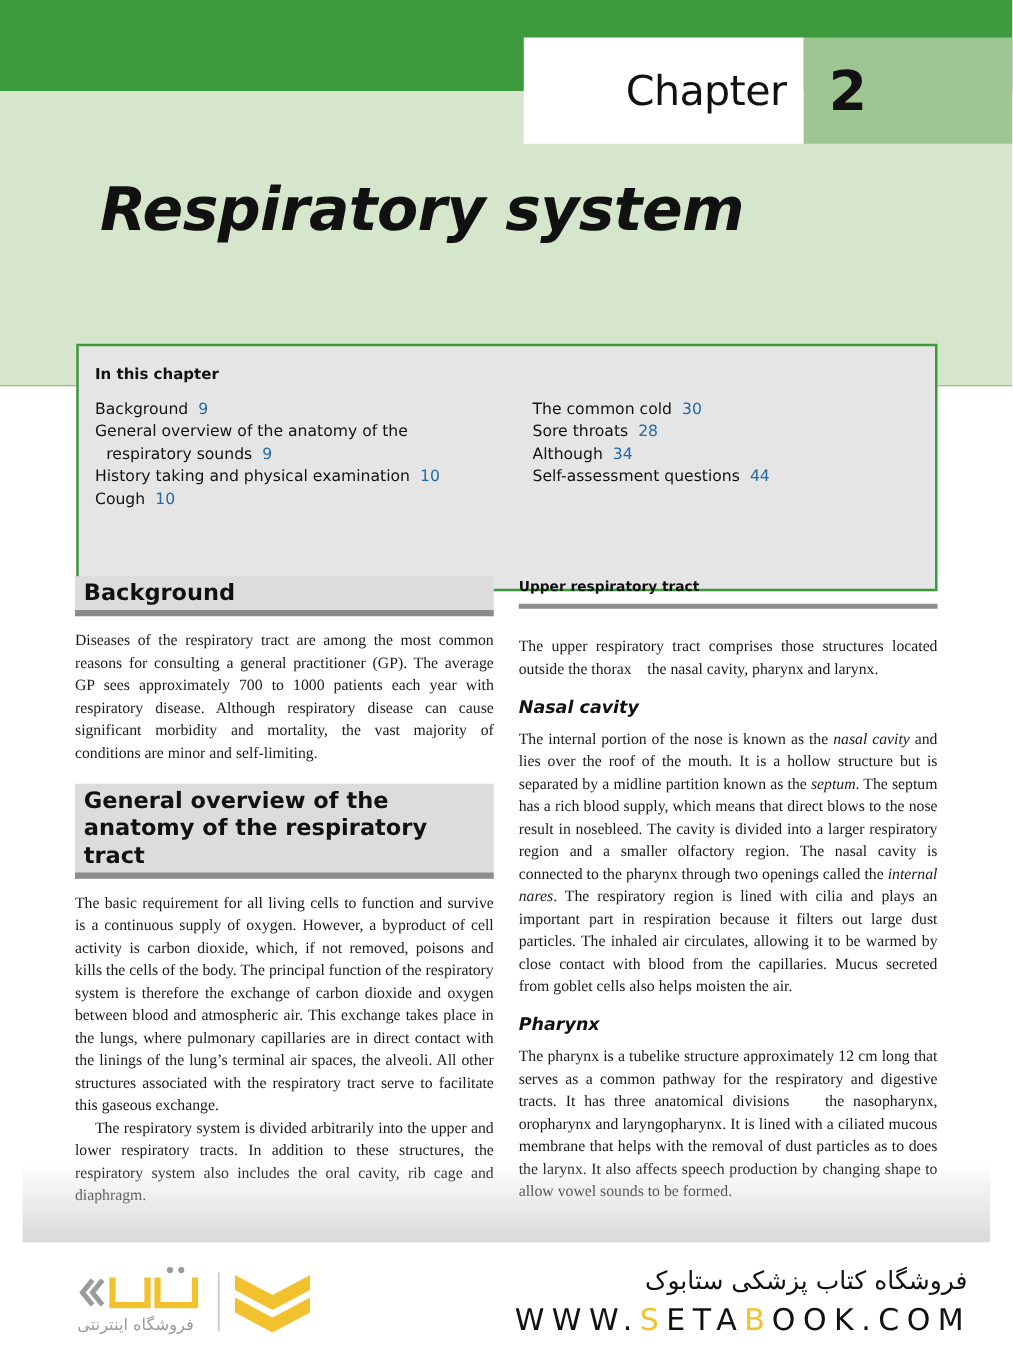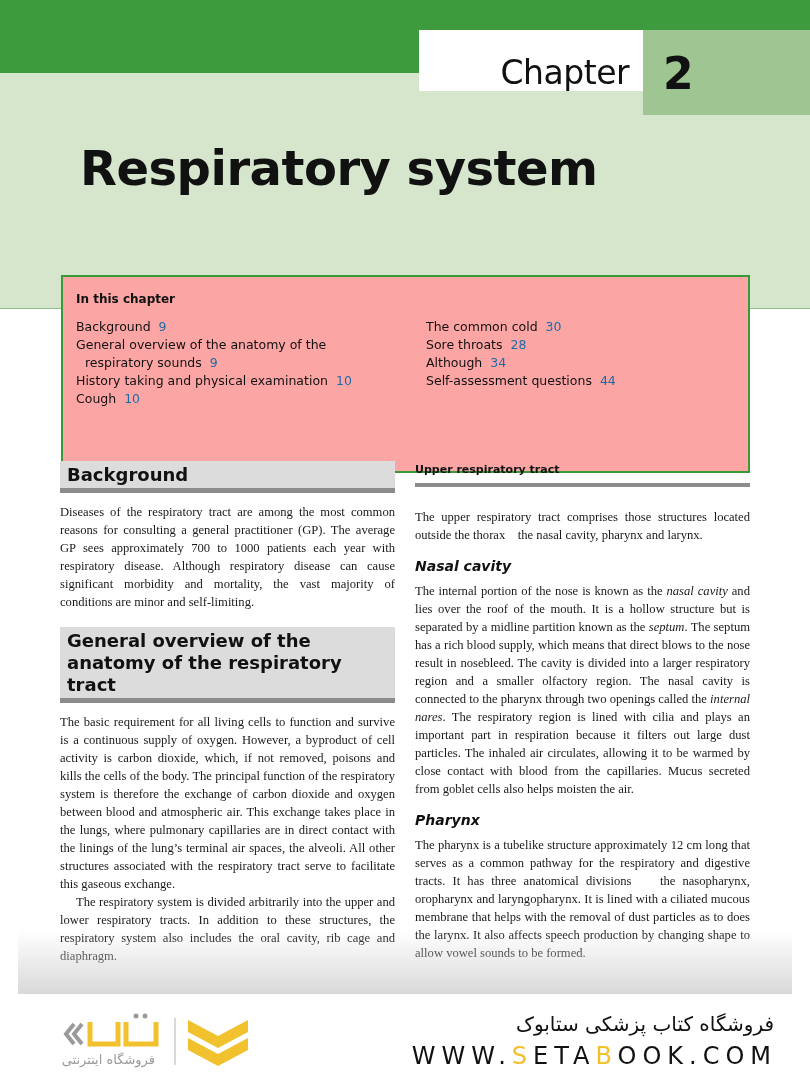--- a/index.html
+++ b/index.html
@@ -1,25 +1,25 @@
 <!DOCTYPE html>
 <html><head>
 <meta charset="utf-8">
 <style>
   * { margin:0; padding:0; box-sizing:border-box; }
   body { width:810px; height:1080px; background:#ffffff; position:relative; overflow:hidden; font-family:"Liberation Serif", serif; color:#1a1a1a; }
   .top-band { position:absolute; left:0; top:0; width:810px; height:73px; background:#3d9a3d; }
   .header-light { position:absolute; left:0; top:73px; width:810px; height:236px; background:#d5e6cc; border-bottom:1px solid #8cc28a; }
-  .chapter-label-box { position:absolute; left:419px; top:30px; width:224px; height:61px; background:#ffffff;padding-left:24px; }
+  .chapter-label-box { position:absolute; left:419px; top:30px; width:224px; height:85px; background:#ffffff;padding-left:24px; }
   .chapter-label { position:absolute; right:14px; top:23px; font-family:"DejaVu Sans", sans-serif; font-size:33px; color:#111; letter-spacing:-0.5px; font-weight:normal; }
   .chapter-num-box { position:absolute; left:643px; top:30px; width:167px; height:85px; background:#9fc593; }
   .chapter-num { position:absolute; left:20px; top:18px; font-family:"DejaVu Sans", sans-serif; font-size:44px; font-weight:bold; color:#111; }
-  .chapter-title { position:absolute; left:80px; top:140px; font-family:"DejaVu Sans", sans-serif; font-size:48px; font-weight:bold; color:#111; letter-spacing:-0.5px; }
+  .chapter-title { position:absolute; left:80px; top:140px; font-family:"DejaVu Sans", sans-serif; font-size:48px; font-weight:bold; color:#111; letter-spacing:-0.5px;font-style:italic; }
 
-  .toc-box { position:absolute; left:61px; top:275px; width:689px; height:198px; background:#fca5a5; border:2px solid #3a9a38; }
+  .toc-box { position:absolute; left:61px; top:275px; width:689px; height:198px; background:#e5e5e5; border:2px solid #3a9a38; }
   .toc-heading { position:absolute; left:13px; top:15px; font-family:"DejaVu Sans", sans-serif; font-weight:bold; font-size:12px; color:#111; }
   .toc-col { position:absolute; top:41px; font-family:"DejaVu Sans", sans-serif; font-size:12.5px; line-height:18px; color:#111; }
   .toc-col.left { left:13px; width:330px; }
   .toc-col.right { left:363px; width:310px; }
   .toc-item { display:block; }
   .toc-item .pg { color:#1f6aa5; margin-left:8px; }
   .toc-item .cont { padding-left:9px; display:block; }
 
   .col { position:absolute; top:461px; width:335px; }
   .col.left { left:60px; }

